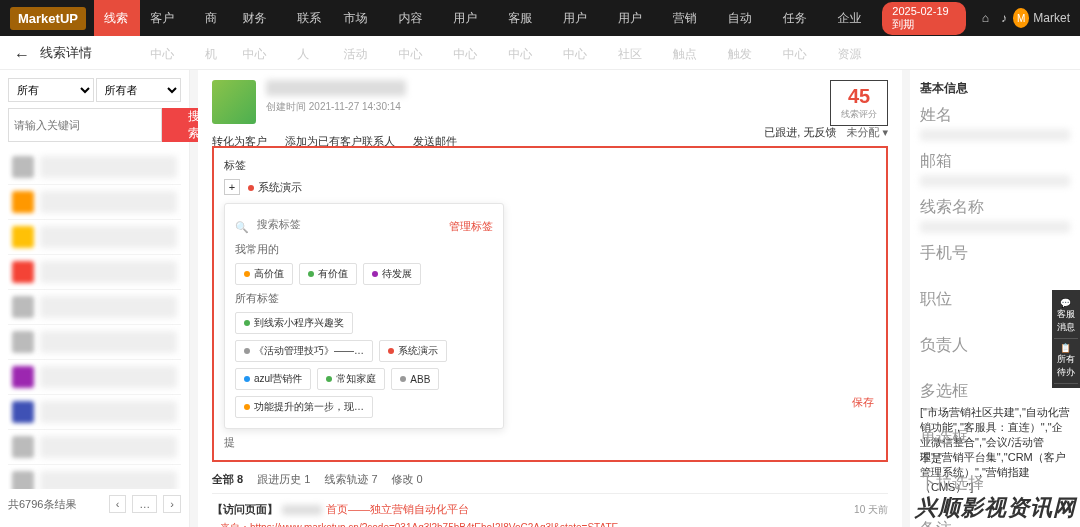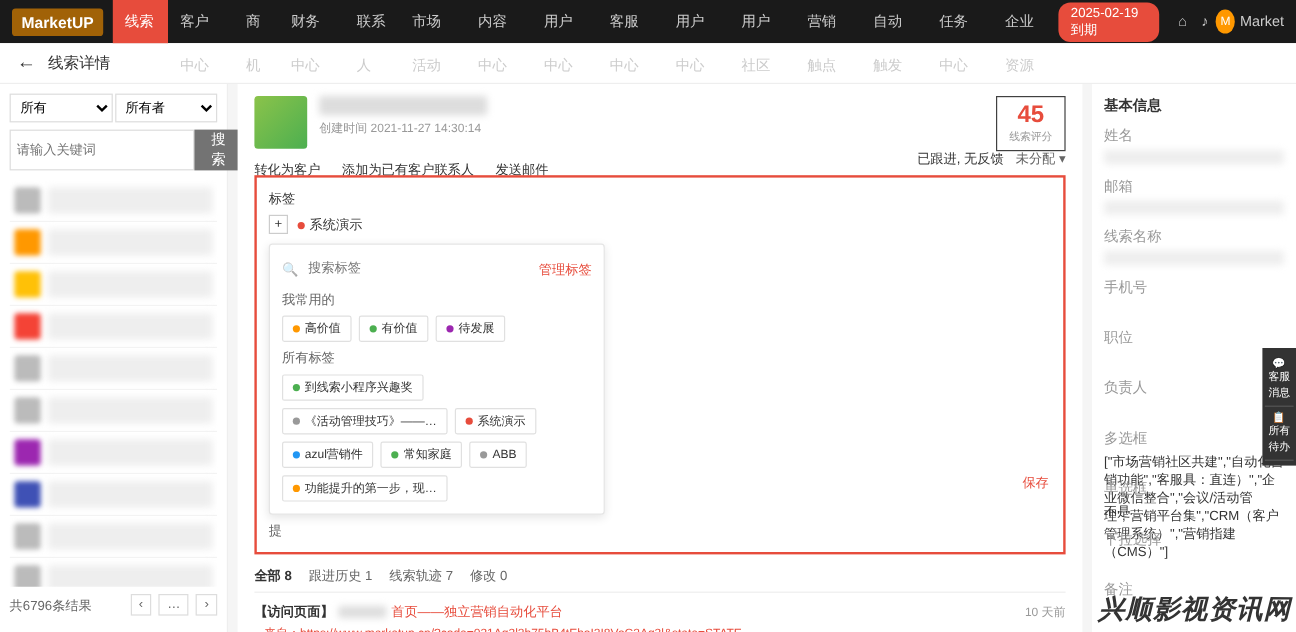--- a/index.html
+++ b/index.html
@@ -13,21 +13,21 @@
 .top-icon{color:#ccc;margin:0 6px;cursor:pointer}
 .user-badge{background:#ff9800;color:#fff;border-radius:50%;width:20px;height:20px;display:inline-flex;align-items:center;justify-content:center;font-size:10px;margin-right:4px}
 .subhead{background:#fff;height:34px;display:flex;align-items:center;padding:0 14px;border-bottom:1px solid #eee}
 .back-arrow{font-size:16px;margin-right:10px;cursor:pointer}
 .main{display:flex;height:calc(527px - 70px)}
 .left-col{width:190px;background:#fff;border-right:1px solid #eee;padding:8px;display:flex;flex-direction:column}
 .filter-row{display:flex;gap:2px;margin-bottom:6px}
 .sel{flex:1;border:1px solid #ddd;padding:4px;font-size:11px;background:#fff}
 .search-row{display:flex;gap:0;margin-bottom:8px}
 .search-row input{flex:1;border:1px solid #ddd;padding:5px;font-size:11px}
-.search-btn{background:#737373;color:#fff;border:none;padding:0 14px;font-size:12px;cursor:pointer}
+.search-btn{background:#ef4444;color:#fff;border:none;padding:0 26px;font-size:12px;cursor:pointer}
 .lead-list{flex:1;overflow:hidden}
 .lead-item{display:flex;align-items:center;padding:6px 4px;border-bottom:1px solid #f3f3f3;cursor:pointer}
 .lead-item .sq{width:22px;height:22px;border-radius:3px;margin-right:6px;filter:blur(2px)}
 .lead-item .txt{flex:1;filter:blur(3px);color:#999;font-size:11px;height:22px;background:linear-gradient(#eee,#eee);border-radius:2px}
 .pager{display:flex;align-items:center;gap:6px;padding:6px 0;font-size:11px;color:#666}
 .pager .pg-btn{border:1px solid #ddd;padding:2px 6px;cursor:pointer;background:#fff}
 .center{flex:1;background:#fff;margin:0 8px;padding:10px 14px;overflow:hidden;position:relative}
 .profile-row{display:flex;align-items:flex-start;gap:10px}
 .avatar{width:44px;height:44px;background:linear-gradient(135deg,#8bc34a,#4caf50);border-radius:3px}
 .profile-name{filter:blur(3px);font-size:14px;font-weight:bold;color:#555;width:140px;height:16px;background:#ddd;border-radius:2px;margin-bottom:4px}
@@ -38,42 +38,42 @@
 .action-row{display:flex;gap:18px;font-size:11px;margin:8px 0 4px;color:#333}
 .action-row span{cursor:pointer}
 .status-row{display:flex;gap:10px;font-size:11px;margin-top:-28px;justify-content:flex-end;align-items:center}
 .status-row .unassign{color:#666}
 .tag-panel{border:2px solid #e74c3c;margin-top:6px;padding:10px;position:relative;min-height:190px}
 .tag-label{font-size:11px;margin-bottom:6px}
 .tag-current{display:flex;align-items:center;gap:8px;font-size:11px;margin-bottom:8px}
 .tag-current .plus{width:16px;height:16px;border:1px solid #ccc;display:flex;align-items:center;justify-content:center;cursor:pointer}
 .tag-dot{width:6px;height:6px;border-radius:50%;display:inline-block;margin-right:4px}
 .tag-dropdown{background:#fff;border:1px solid #e5e5e5;border-radius:3px;box-shadow:0 2px 8px rgba(0,0,0,0.1);padding:10px;width:280px}
-.tag-search{display:flex;align-items:center;margin-bottom:8px}
+.tag-search{display:flex;align-items:flex-end;margin-bottom:8px}
 .tag-search input{flex:1;border:none;outline:none;font-size:11px;padding:4px}
 .tag-search .mg{color:#e74c3c;font-size:11px;cursor:pointer}
 .tag-group-title{font-size:11px;color:#666;margin:6px 0}
 .tag-chips{display:flex;flex-wrap:wrap;gap:6px}
 .chip{border:1px solid #e0e0e0;padding:3px 8px;font-size:10px;border-radius:2px;display:flex;align-items:center;cursor:pointer}
 .save-link{position:absolute;right:12px;bottom:50px;color:#e74c3c;font-size:11px;cursor:pointer}
 .activity-tabs{display:flex;gap:14px;font-size:11px;margin-top:10px;border-bottom:1px solid #eee;padding-bottom:6px}
 .activity-tabs .tab{cursor:pointer;color:#666}
 .activity-tabs .tab.active{color:#333;font-weight:bold}
 .activity-tabs .right{margin-left:auto;color:#999;font-size:10px}
 .activity-item{padding:8px 0;border-bottom:1px solid #f5f5f5;font-size:11px}
 .activity-item .line1{display:flex;align-items:center}
 .activity-item .tag-b{font-weight:bold}
 .activity-item .blur{filter:blur(3px);display:inline-block;width:40px;height:10px;background:#ddd;border-radius:2px;margin:0 4px}
 .activity-item a{color:#e74c3c;text-decoration:none}
 .activity-item .time{margin-left:auto;color:#999;font-size:10px}
 .activity-item .src{color:#e74c3c;font-size:10px;margin-top:4px;padding-left:8px}
 .right-col{width:170px;background:#fff;padding:10px;font-size:11px;overflow:hidden}
 .right-col h4{font-size:12px;margin-bottom:8px;font-weight:bold}
 .field{margin-bottom:10px}
-.field .lbl{color:#999;font-size:12px;margin-bottom:3px}
+.field .lbl{color:#999;font-size:16px;margin-bottom:3px}
 .field .val{filter:blur(3px);height:12px;background:#eee;border-radius:2px}
 .field .val.clear{filter:none;background:none;color:#333}
 .side-float{position:absolute;right:0;top:290px;background:#333;color:#fff;font-size:9px;width:28px;text-align:center;padding:4px 2px}
 .side-float div{padding:4px 0;border-bottom:1px solid #555}
 .watermark{position:absolute;right:4px;bottom:4px;font-size:22px;font-weight:bold;color:#333;font-style:italic;letter-spacing:1px}
 .search-icon::before{content:"🔍";font-size:11px;margin-right:4px;opacity:.5}
 </style>
 </head>
 <body>
 

